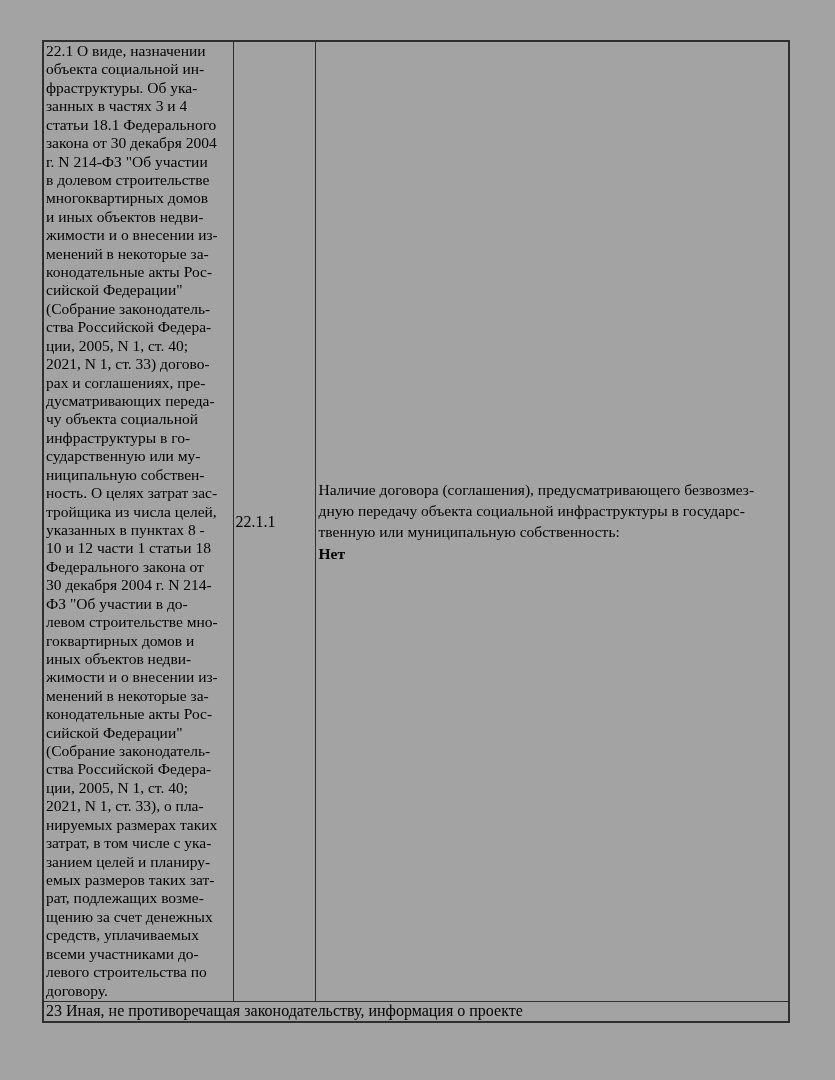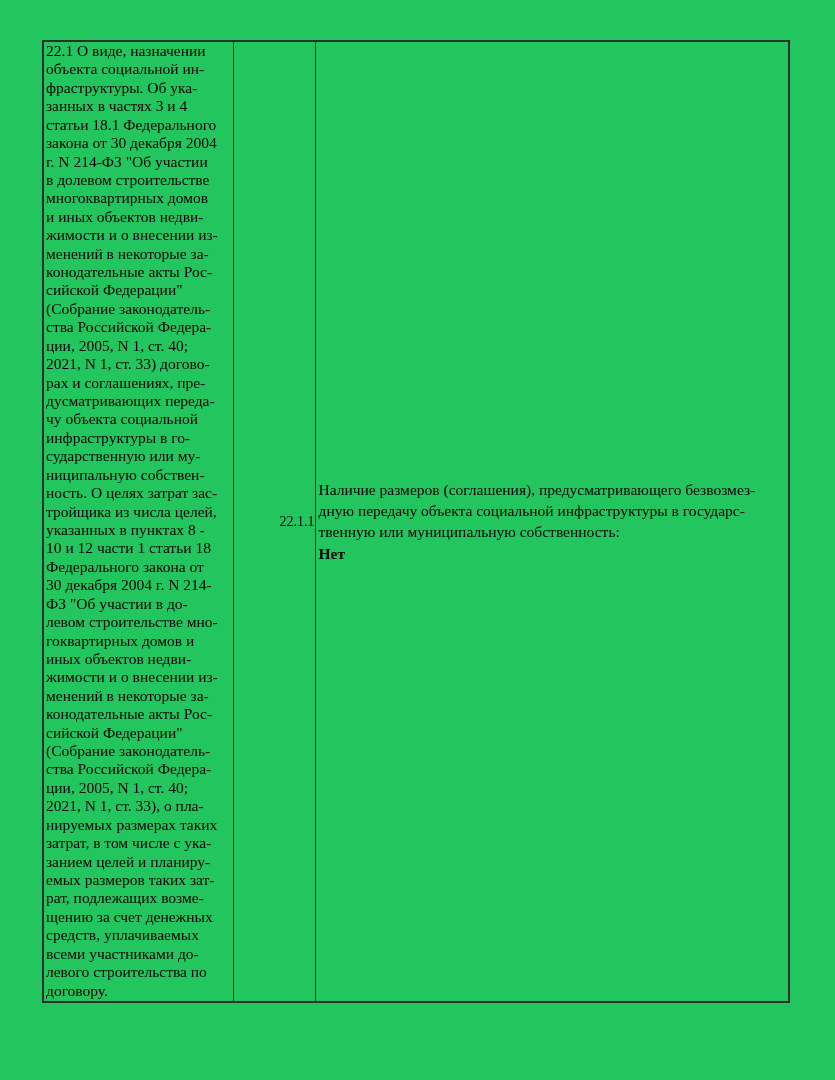--- a/index.html
+++ b/index.html
@@ -4,21 +4,21 @@
 <style>
   html, body {
     margin: 0;
     padding: 0;
     background: #ffffff;
   }
   .page {
     position: relative;
     width: 835px;
     height: 1080px;
-    background: #22c55e;
+    background: #a3a3a3;
     color: #000000;
     font-family: "Liberation Serif", "DejaVu Serif", serif;
     overflow: hidden;
   }
   table.doc-table {
     position: absolute;
     left: 42px;
     top: 40px;
     width: 746px;
     border-collapse: collapse;
@@ -35,24 +35,23 @@
 
   td.cell-desc { vertical-align: top; }
   .desc-text {
     font-size: 15.5px;
     line-height: 18.42px;
     white-space: pre-line;
     padding: 0 1px 1px 2px;
   }
   td.cell-num { vertical-align: middle; }
   .num-text {
-    font-size: 14px;
+    font-size: 16px;
     line-height: 19px;
     padding-left: 2px;
-    text-align: right;
   }
   td.cell-info { vertical-align: middle; }
   .info-text {
     font-size: 15.5px;
     line-height: 21.4px;
     white-space: pre-line;
     padding-left: 3px;
   }
   .info-value {
     font-size: 15.5px;
@@ -133,21 +132,26 @@
 щению за счет денежных
 средств, уплачиваемых
 всеми участниками до-
 левого строительства по
 договору.</div>
         </td>
         <td class="cell-num">
           <div class="num-text">22.1.1</div>
         </td>
         <td class="cell-info">
-          <div class="info-text">Наличие размеров (соглашения), предусматривающего безвозмез-
+          <div class="info-text">Наличие договора (соглашения), предусматривающего безвозмез-
 дную передачу объекта социальной инфраструктуры в государс-
 твенную или муниципальную собственность:</div>
           <div class="info-value">Нет</div>
+        </td>
+      </tr>
+      <tr class="row-footer">
+        <td class="cell-footer" colspan="3">
+          <span class="footer-text">23 Иная, не противоречащая законодательству, информация о проекте</span>
         </td>
       </tr>
     </tbody>
   </table>
 </div>
 
 </body></html>

